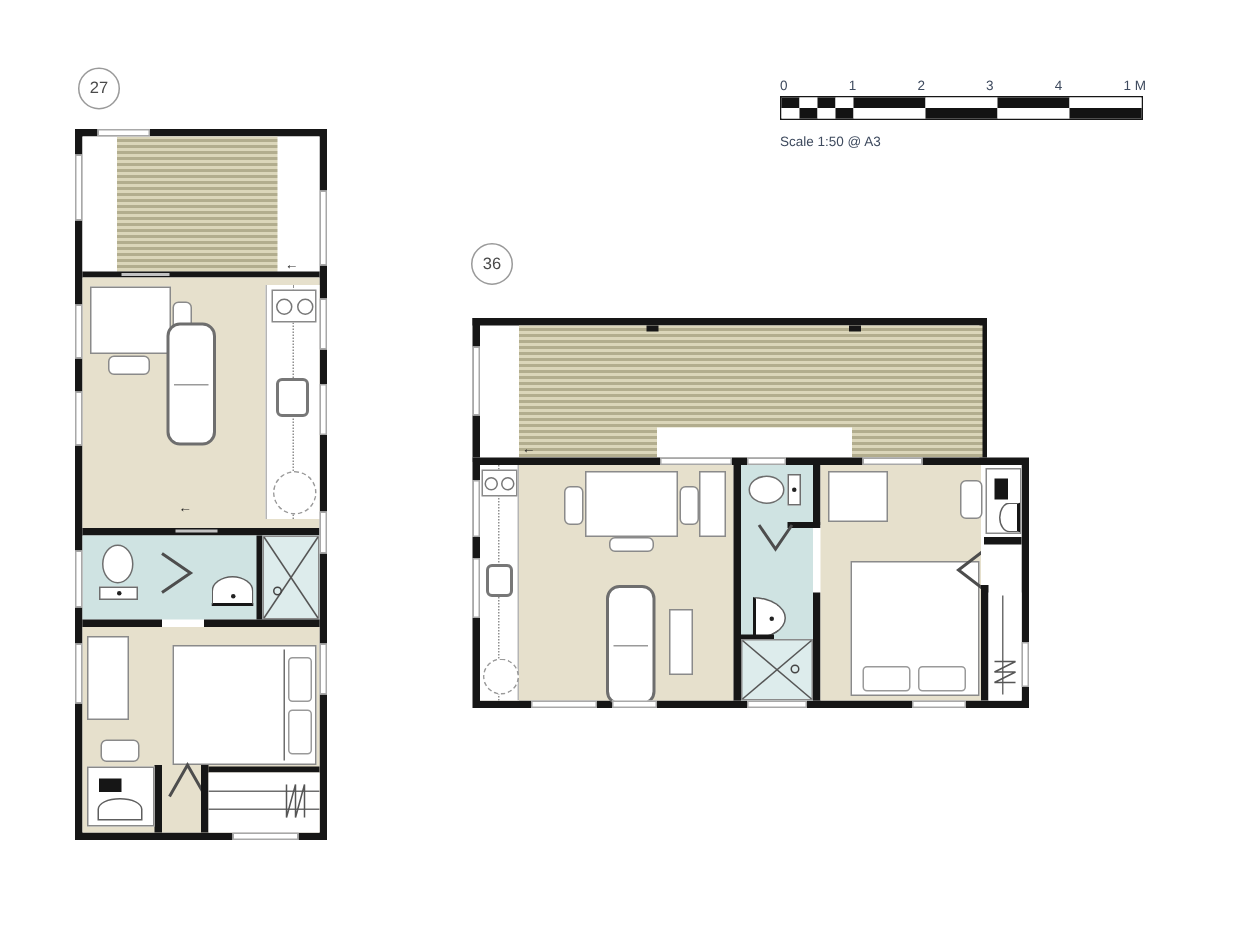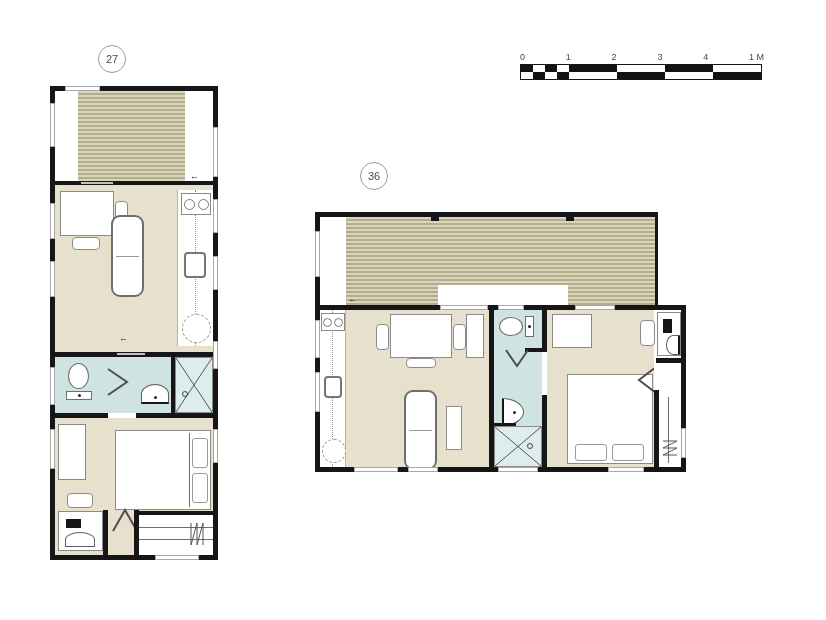--- a/index.html
+++ b/index.html
@@ -4,21 +4,21 @@
 <style>
   :root{
     --wall:#161616; --floor:#e6e0cc; --deck-light:#dbd6ba; --deck-dark:#b2ad8e;
     --bath:#cfe3e2; --shower:#ddecec; --outline:#8a8a8a; --text:#3e4a5e;
   }
   *{margin:0;padding:0;box-sizing:border-box;}
   body{background:#fff;font-family:"Liberation Sans",sans-serif;}
   .sheet{position:relative;width:826px;height:620px;background:#fff;overflow:hidden;}
 
   .bubble{position:absolute;width:28px;height:28px;border:1px solid #9a9a9a;border-radius:50%;
-          display:flex;align-items:center;justify-content:center;font-size:11px;color:#4a4a4a;margin-left:46px;}
+          display:flex;align-items:center;justify-content:center;font-size:11px;color:#4a4a4a;}
 
   .plan{position:absolute;border:5px solid var(--wall);background:#fff;}
   .abs{position:absolute;}
   .wall{position:absolute;background:var(--wall);}
   .beige{position:absolute;background:var(--floor);}
   .blue{position:absolute;background:var(--bath);}
   .stripes{position:absolute;background:repeating-linear-gradient(180deg,var(--deck-light) 0 2px,var(--deck-dark) 2px 4px);}
   .furn{position:absolute;background:#fff;border:1px solid var(--outline);}
   .chairshape{border-radius:4px;}
   .sofa{position:absolute;background:#fff;border:2px solid #6e6e6e;border-radius:9px;}
@@ -275,15 +275,16 @@
         <div class="seg q w"></div>
           <div class="seg q b"></div>
           <div class="seg q w"></div>
           <div class="seg q b"></div>
         <div class="seg m w"></div>
           <div class="seg m b"></div>
           <div class="seg m w"></div>
           <div class="seg m b"></div>
       </div>
     </div>
+    <div class="caption">Scale 1:50 @ A3</div>
   </div>
 
 </div>
 
 </body></html>

